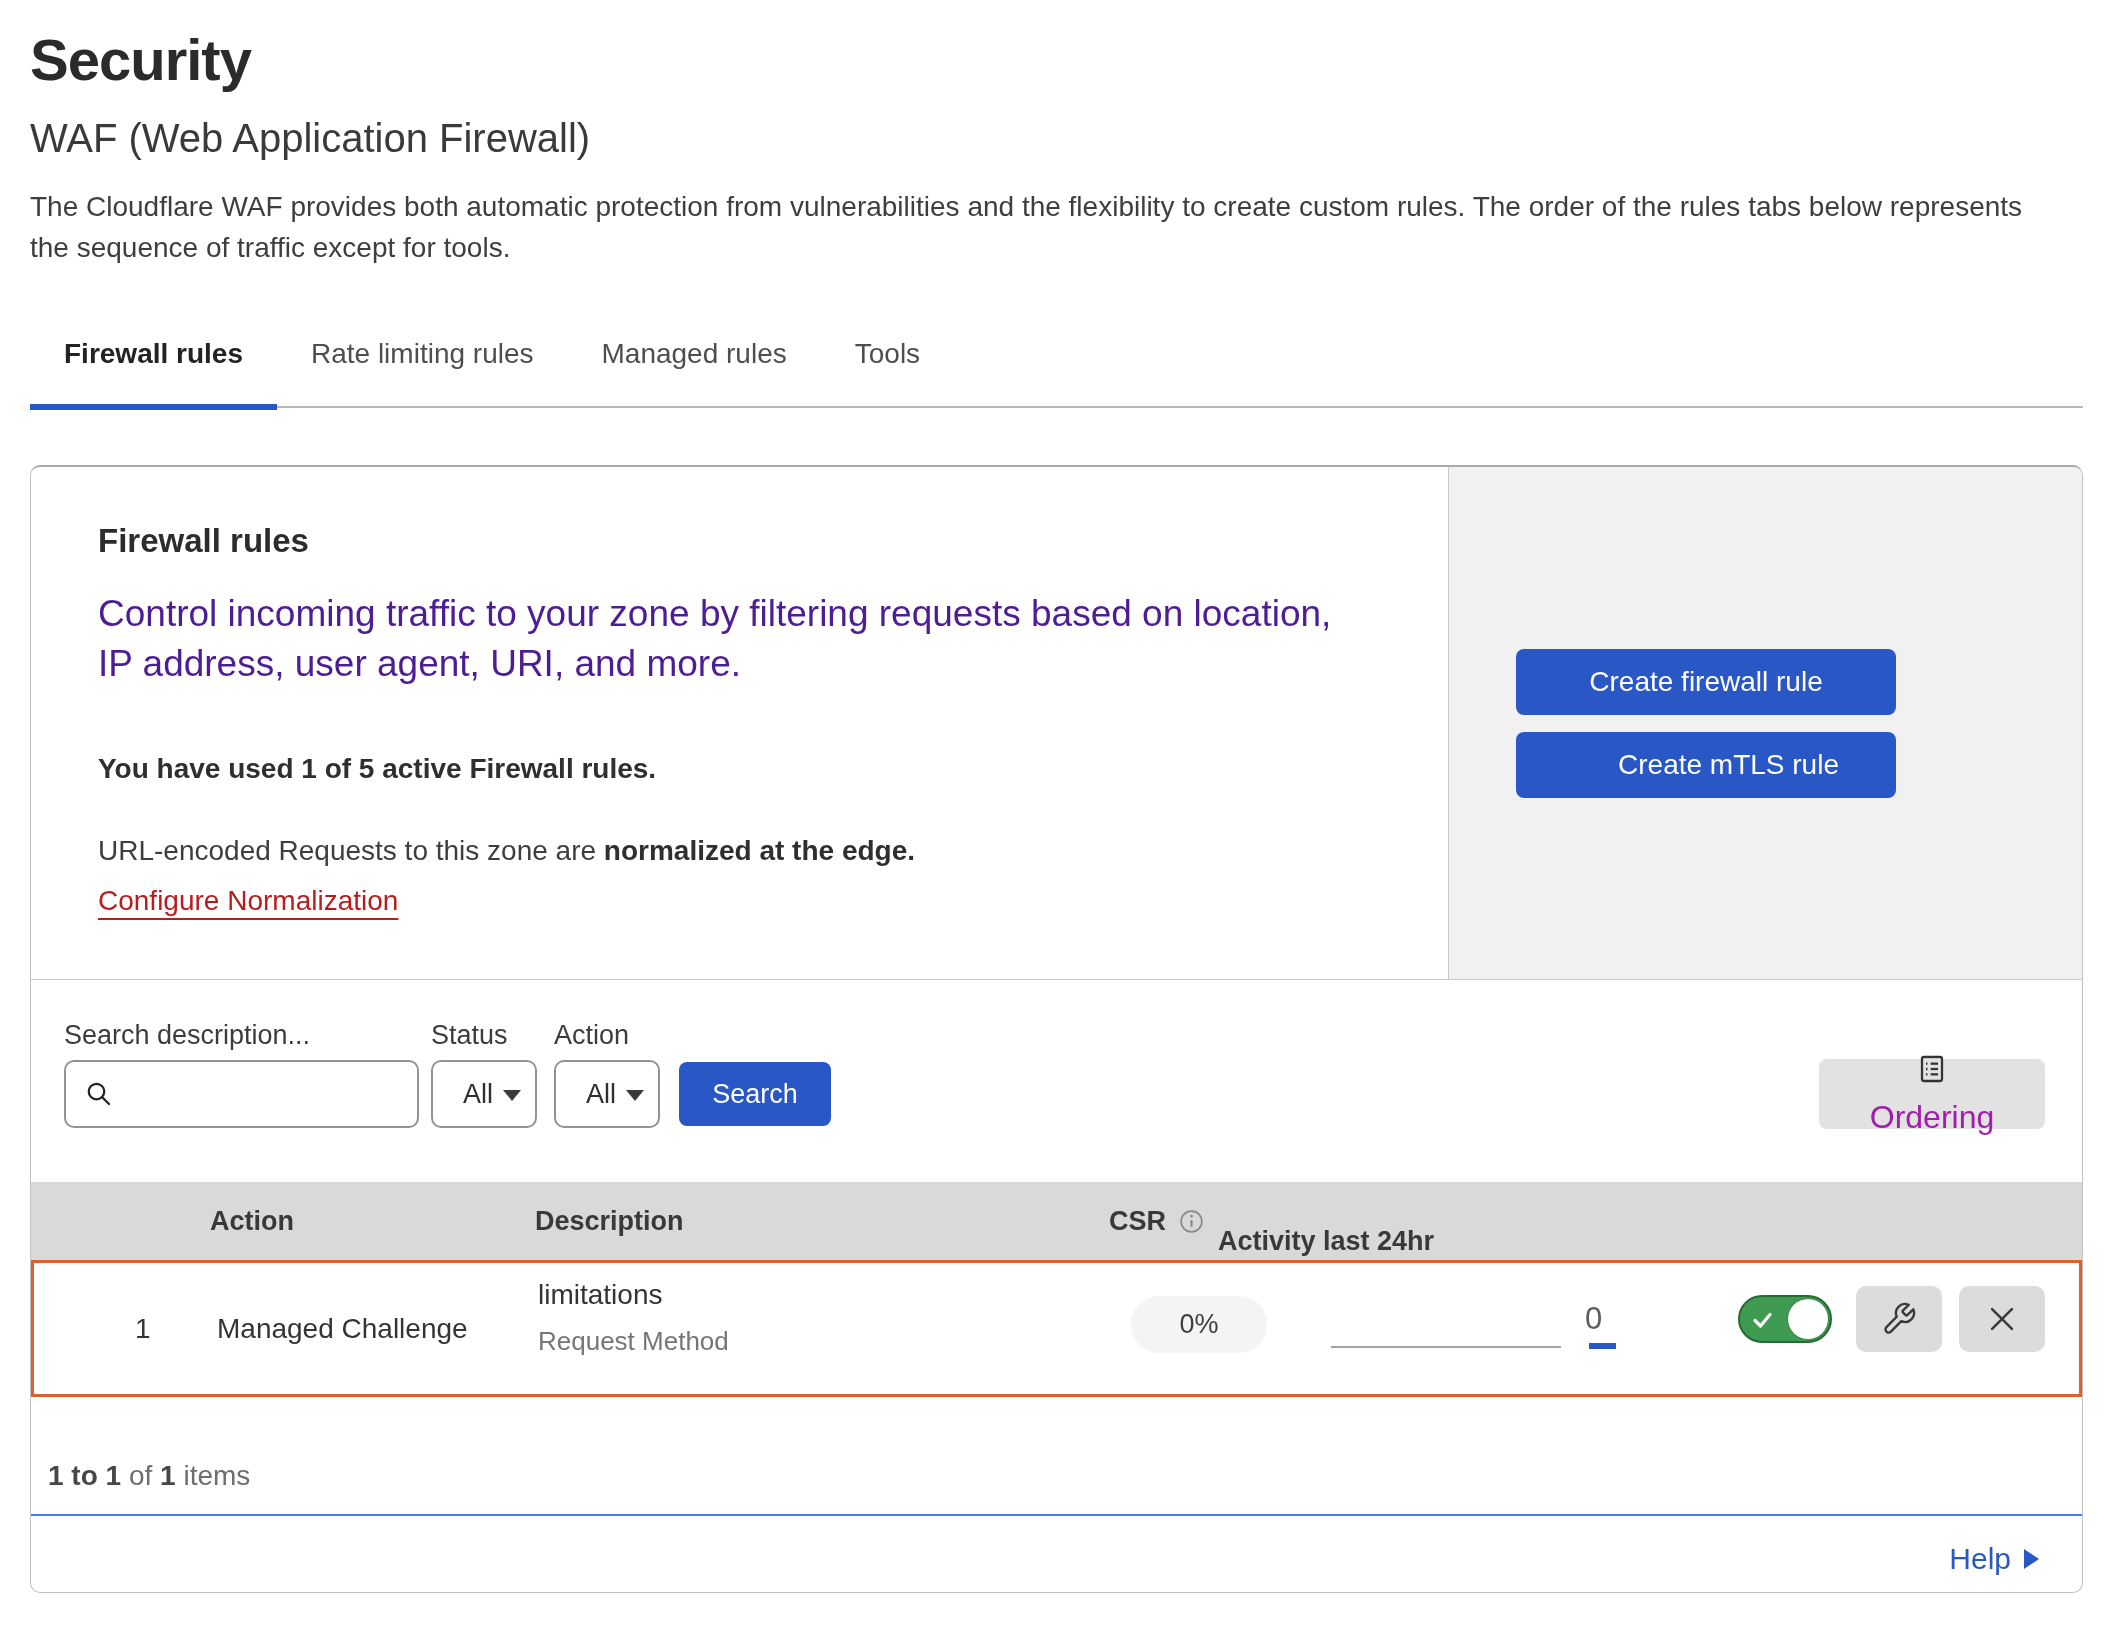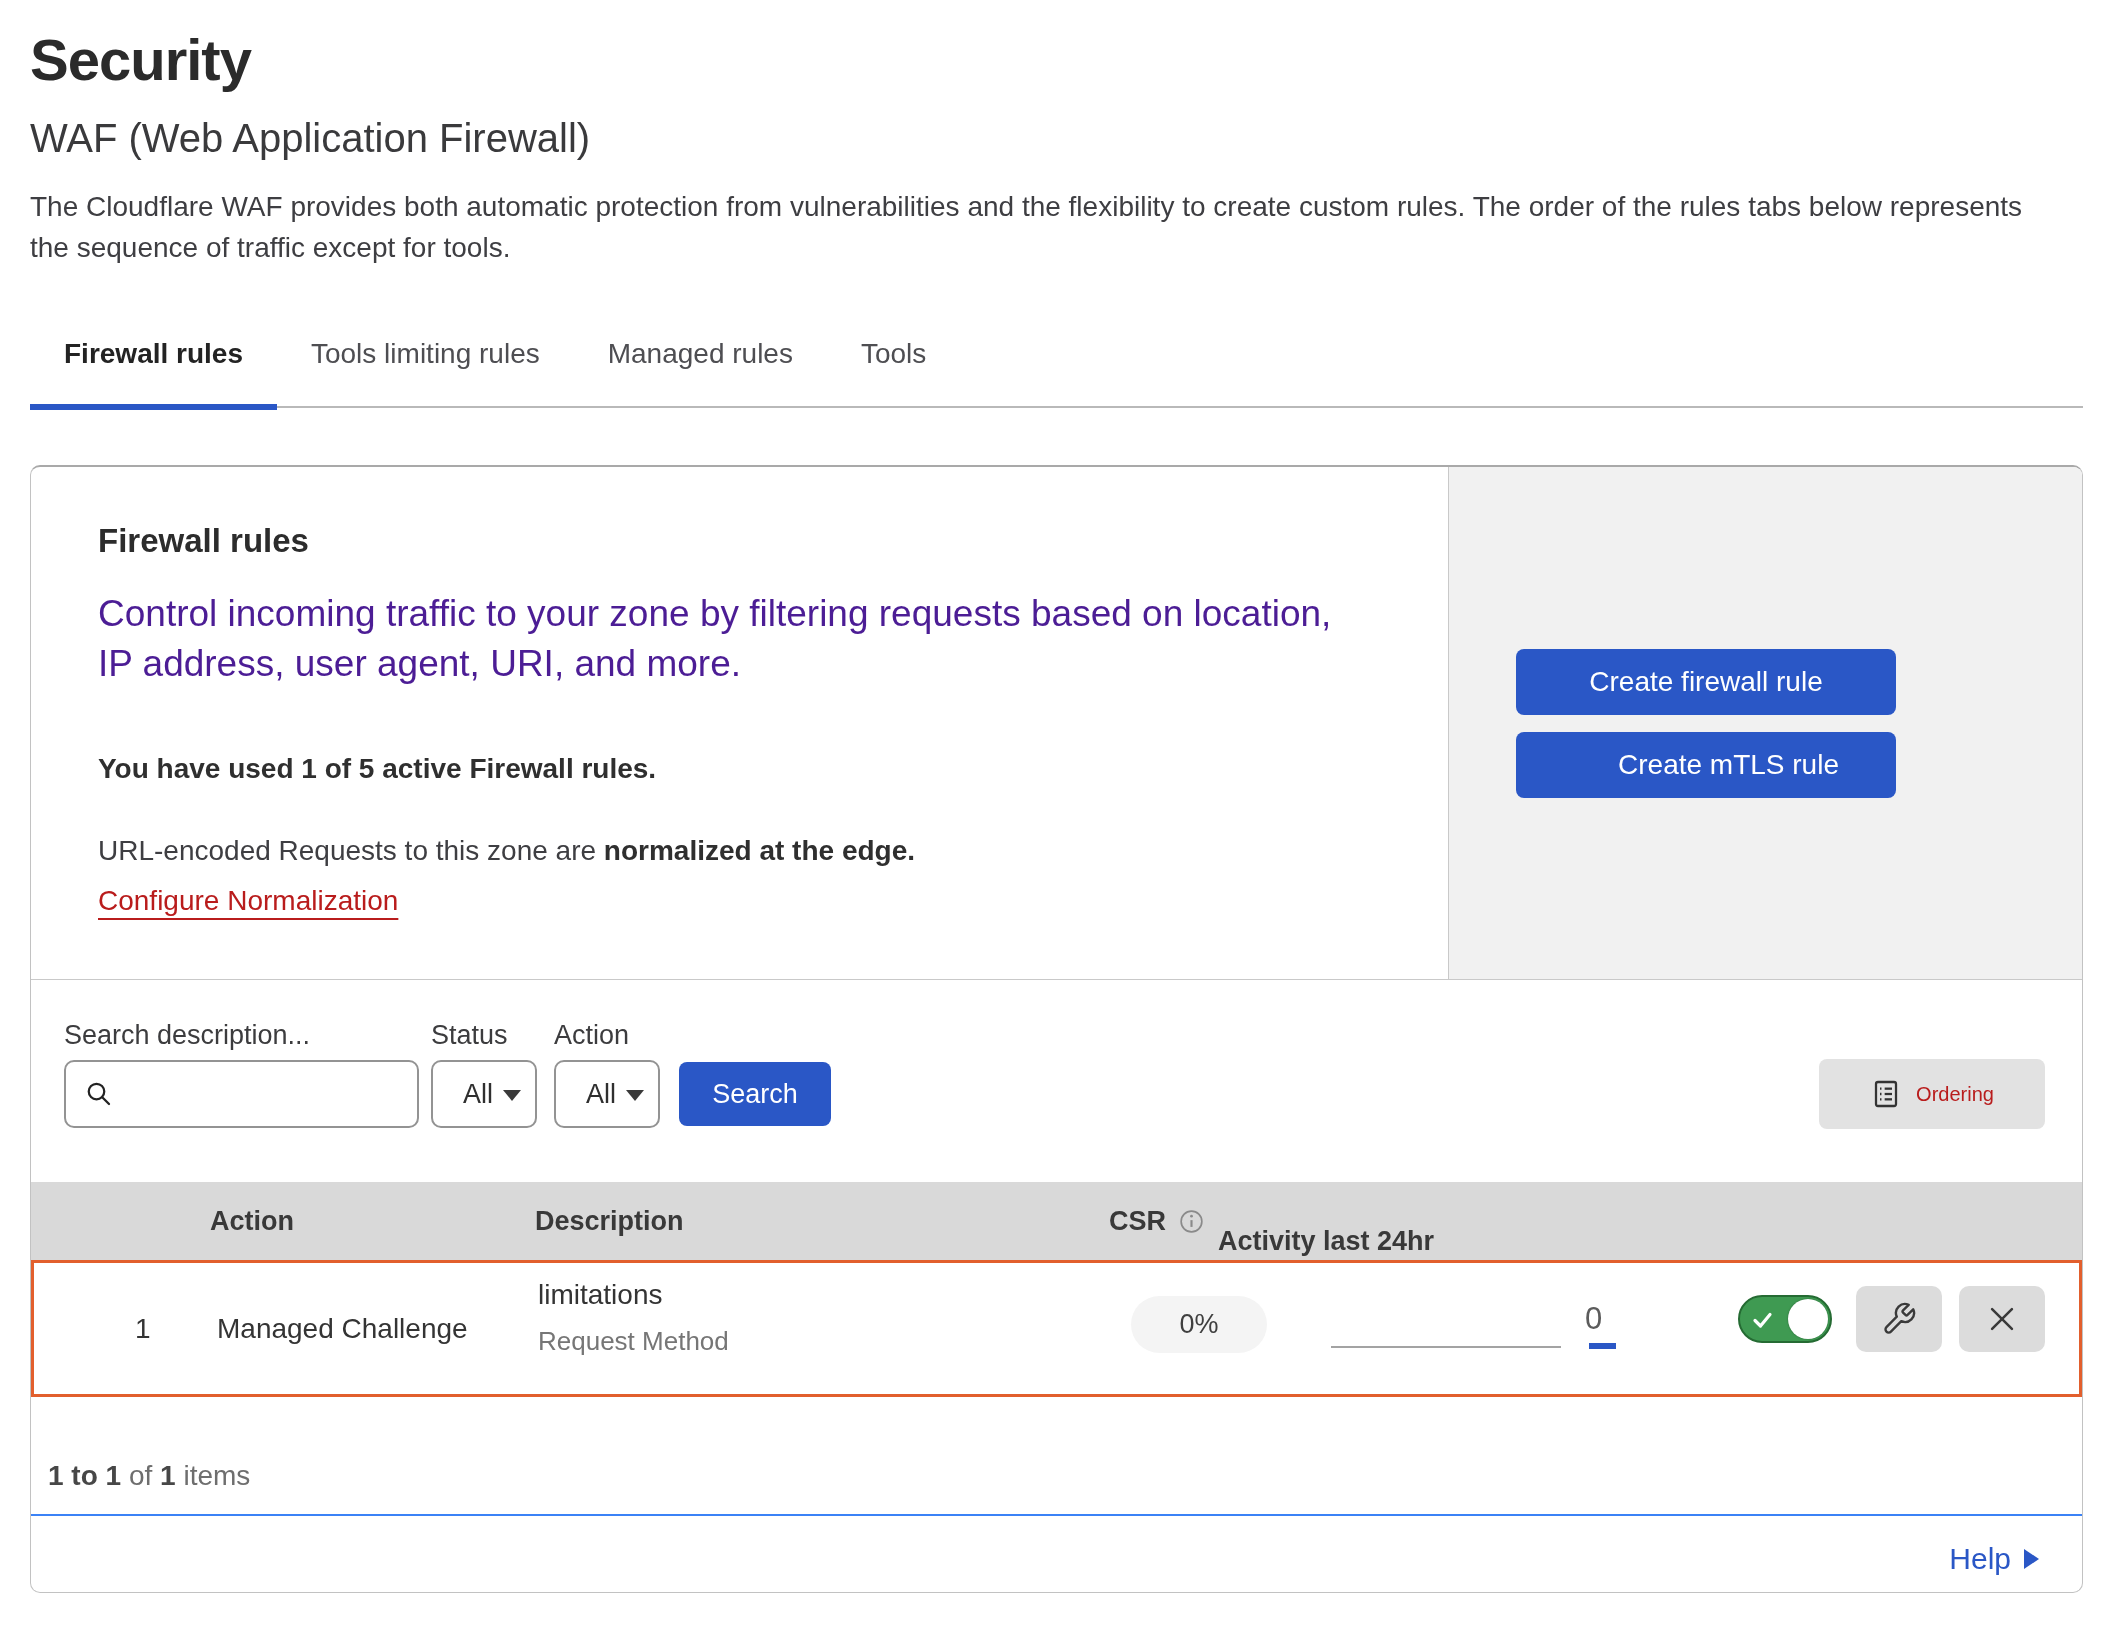--- a/index.html
+++ b/index.html
@@ -69,23 +69,23 @@
   .dd-status { left:400px; }
   .dd-action { left:523px; }
   .caret { width:0; height:0; border-left:9px solid transparent; border-right:9px solid transparent; border-top:11px solid #3a3a3a; margin-top:3px; }
   .btn-search {
     position:absolute; left:648px; top:82px; width:152px; height:64px;
     background:#2a57c6; color:#fff; font-size:27px; font-family:inherit;
     border:none; border-radius:8px; cursor:pointer;
   }
   .btn-ordering {
     position:absolute; left:1788px; top:79px; width:226px; height:70px;
-    background:#e2e2e2; color:#b91c1c; font-size:20px; font-family:inherit;
+    background:#e2e2e2; color:#a21caf; font-size:32px; font-family:inherit;
     border:none; border-radius:8px; cursor:pointer;
-    display:flex; align-items:center; justify-content:center; gap:14px;
+    display:flex; align-items:center; justify-content:center; gap:14px;flex-direction:column;
   }
 
   
   .thead { position:absolute; top:715px; left:0; right:0; height:78px; background:#d9d9d9; }
   .th { position:absolute; top:24px; font-size:27px; font-weight:bold; color:#393939; }
   .th-action { left:179px; }
   .th-desc { left:504px; }
   .th-csr { left:1078px; display:flex; align-items:center; gap:12px; }
   .th-activity { left:1187px;margin-top:20px; }
 
@@ -138,21 +138,21 @@
 <body>
 
 <div class="page">
 
   <div class="h1">Security</div>
   <div class="h2sub">WAF (Web Application Firewall)</div>
   <div class="pagedesc">The Cloudflare WAF provides both automatic protection from vulnerabilities and the flexibility to create custom rules. The order of the rules tabs below represents the sequence of traffic except for tools.</div>
 
   <nav class="tabs">
     <div class="tab active">Firewall rules</div>
-    <div class="tab">Tools limiting rules</div>
+    <div class="tab">Rate limiting rules</div>
     <div class="tab">Managed rules</div>
     <div class="tab">Tools</div>
   </nav>
 
   <section class="card">
 
     <div class="card-top">
       <div class="gray-panel"></div>
 
       <div class="fw-h2">Firewall rules</div>

